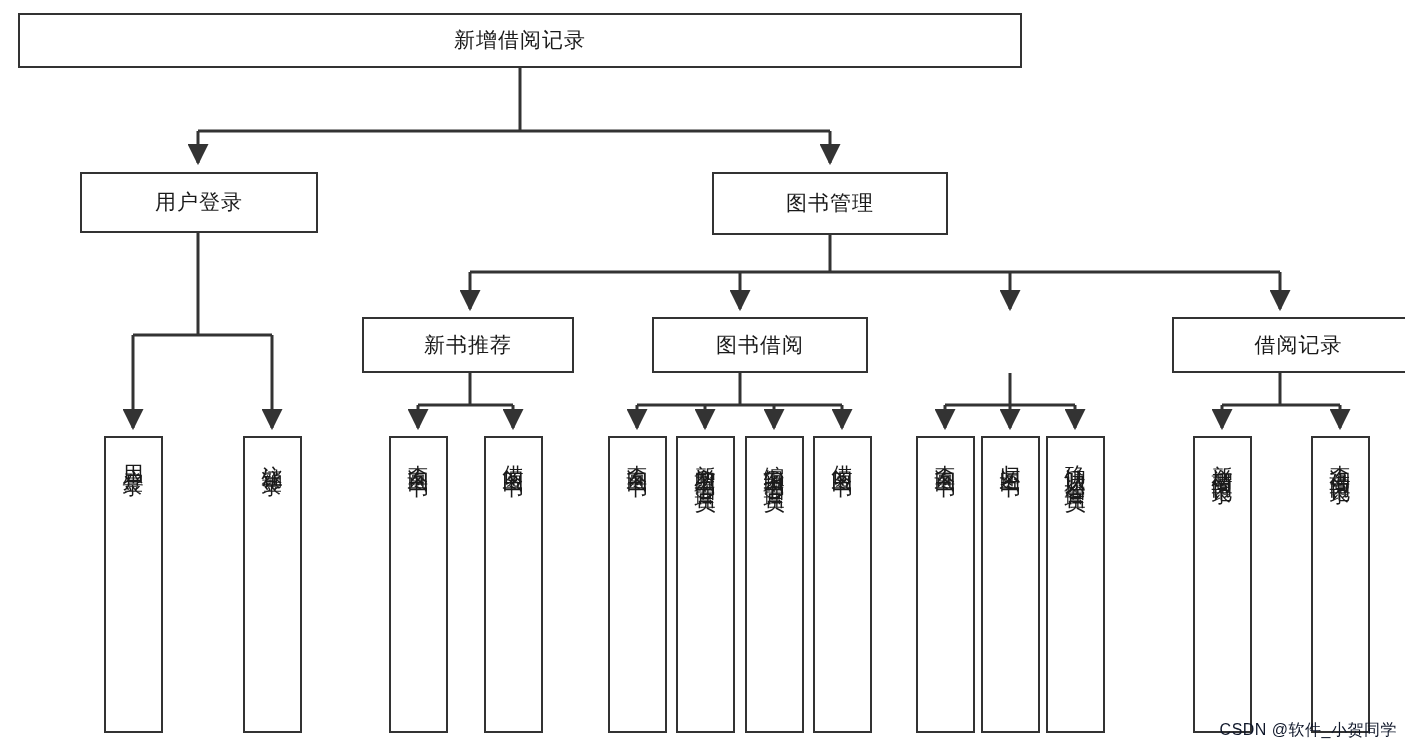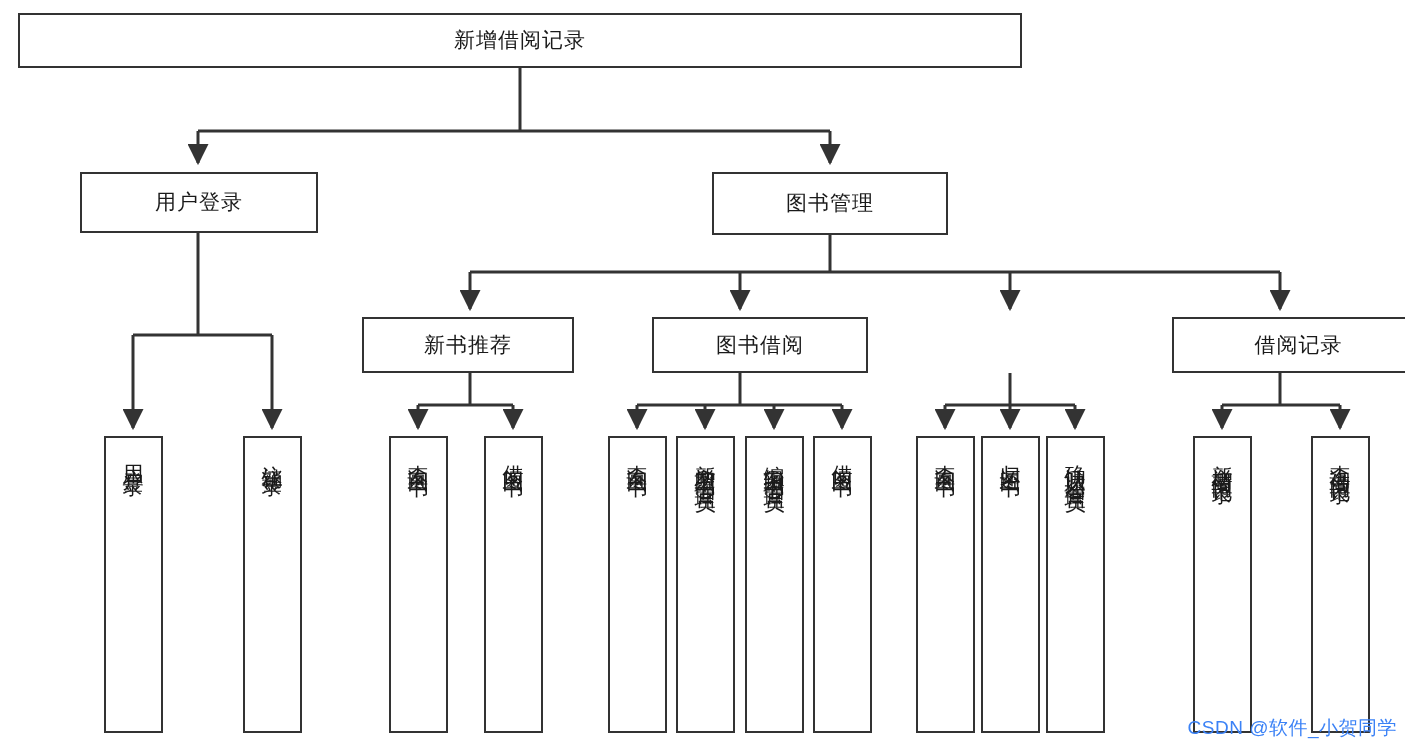--- a/index.html
+++ b/index.html
@@ -59,22 +59,22 @@
     text-orientation: upright;
     font-size: 21px;
     letter-spacing: 4px;
     line-height: 1;
     white-space: nowrap;
   }
   .watermark {
     position: absolute;
     right: 8px;
     bottom: 6px;
-    font-size: 19px;
-    color: #3b82f6;
+    font-size: 16px;
+    color: #0f172a;
     letter-spacing: 0.5px;
     white-space: nowrap;
   }
 </style>
 </head>
 <body>
 
 <div id="canvas">
 
   <svg id="wires" viewBox="0 0 1405 747">

